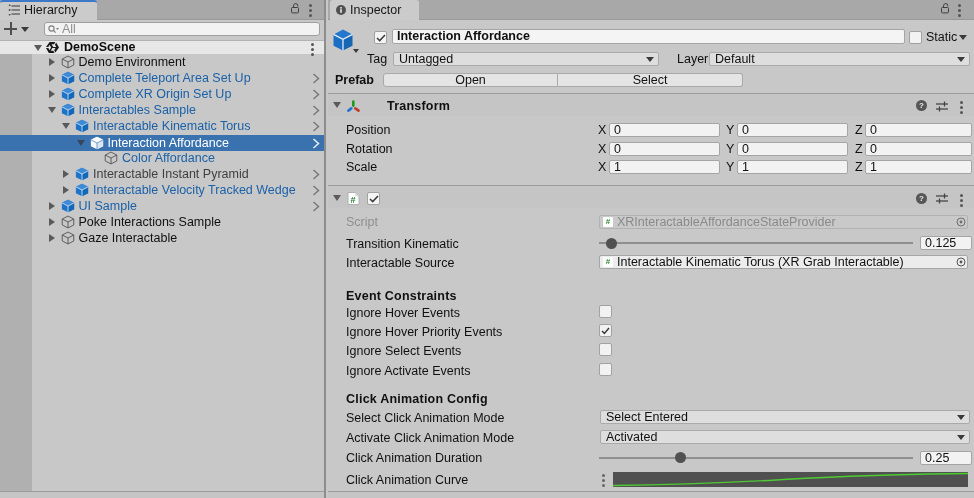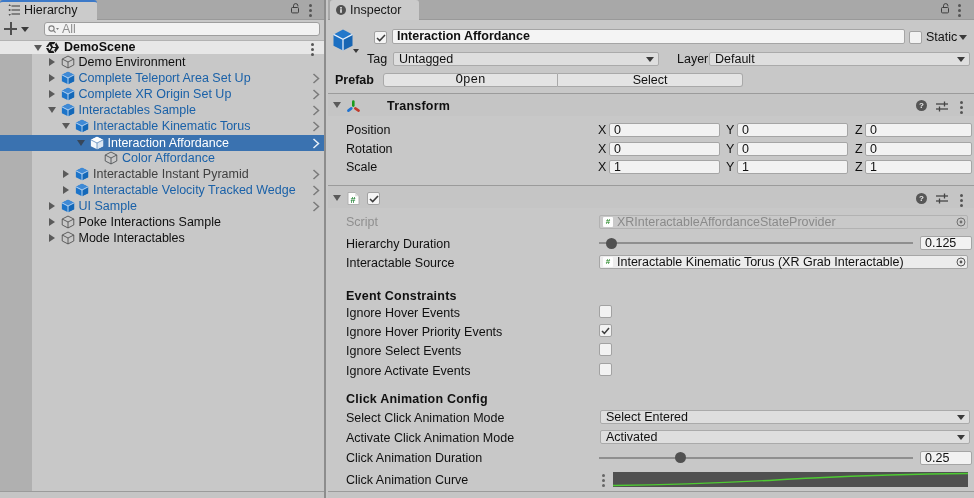--- a/index.html
+++ b/index.html
@@ -209,21 +209,21 @@
             <path d="M8 1.2 L14.6 4.6 V11.4 L8 14.8 L1.4 11.4 V4.6 Z M1.4 4.6 L8 8 L14.6 4.6 M8 8 V14.8"></path>
           </g>
         </svg></div>
       <div class="abs" style="left:78.5px;top:215px;line-height:14px;color:#101010;">Poke Interactions Sample</div>
       <div class="abs tri-r" style="left:48.5px;top:234px;"></div>
       <div class="abs" style="left:60.5px;top:231px;width:14px;height:14px;"><svg width="14" height="14" viewBox="0 0 16 16">
           <g stroke="#4f4f4f" stroke-width="1" fill="none">
             <path d="M8 1.2 L14.6 4.6 V11.4 L8 14.8 L1.4 11.4 V4.6 Z M1.4 4.6 L8 8 L14.6 4.6 M8 8 V14.8"></path>
           </g>
         </svg></div>
-      <div class="abs" style="left:78.5px;top:231px;line-height:14px;color:#101010;">Mode Interactables</div>
+      <div class="abs" style="left:78.5px;top:231px;line-height:14px;color:#101010;">Gaze Interactable</div>
     </div>
 </div>
 
 <div class="abs" style="left:324px;top:0;width:2px;height:498px;background:#8d8d8d;"></div>
 
 <div class="abs" id="insp" style="left:328px;top:0;width:646px;height:498px;background:#C8C8C8;">
 
   <div class="abs" style="left:0;top:0;width:646px;height:20px;background:#A8A8A8;border-bottom:1px solid #999;"></div>
   <div class="abs" style="left:2px;top:0;width:89px;height:20px;background:#CBCBCB;border-radius:3px 3px 0 0;"></div>
   <svg class="abs" style="left:8px;top:5px;" width="10" height="10" viewBox="0 0 10 10">
@@ -261,21 +261,21 @@
   <div class="abs dd-arrow" style="left:631px;top:35px;"></div>
 
   <div class="abs lbl" style="left:39px;top:52px;">Tag</div>
   <div class="abs ddown" style="left:65px;top:52px;width:266px;height:14px;">Untagged</div>
   <div class="abs dd-arrow" style="left:318px;top:57px;"></div>
   <div class="abs lbl" style="left:349px;top:52px;">Layer</div>
   <div class="abs ddown" style="left:381px;top:52px;width:261px;height:14px;">Default</div>
   <div class="abs dd-arrow" style="left:629px;top:57px;"></div>
 
   <div class="abs lbl" style="left:7px;top:73px;font-weight:bold;">Prefab</div>
-  <div class="abs btn" style="left:55px;top:73px;width:175px;height:14px;border-radius:3px 0 0 3px;font-family:Liberation Mono, monospace;">Open</div>
+  <div class="abs btn" style="left:55px;top:73px;width:175px;height:14px;border-radius:3px 0 0 3px;">Open</div>
   <div class="abs btn" style="left:230px;top:73px;width:185px;height:14px;border-left:none;border-radius:0 3px 3px 0;">Select</div>
 
   <div class="abs sect-line" style="left:0;top:93px;width:646px;"></div>
 
   <div class="abs" style="left:0;top:94px;width:646px;height:22px;background:#C5C5C5;"></div>
   <div class="abs tri-d" style="left:5px;top:102px;"></div>
   <svg class="abs" style="left:345px;top:99px;margin-left:-328px;" width="16" height="15" viewBox="0 0 16 15">
     <g stroke-width="2.6" stroke-linecap="round" fill="none">
       <path d="M8.3 2.6 V6.6" stroke="#199b1c"></path>
       <path d="M3.4 11.6 L6.3 9.4" stroke="#2173d0"></path>
@@ -359,21 +359,21 @@
 
   <div class="abs lbl" style="left:18px;top:215px;color:#8f8f8f;">Script</div>
   <div class="abs" style="left:271px;top:215px;width:369px;height:14px;background:#c9c9c9;border:1px solid #b2b2b2;border-radius:2px;"></div>
   <div class="abs" style="left:275px;top:217px;width:10px;height:10px;background:#fdfdfd;border-radius:1px;text-align:center;line-height:10px;color:#2c8a2c;font-weight:bold;font-size:8px;">#</div>
   <div class="abs" style="left:289px;top:216px;line-height:13px;color:#8a8a8a;">XRInteractableAffordanceStateProvider</div>
   <svg class="abs" style="left:628px;top:217px;" width="10" height="10" viewBox="0 0 10 10">
       <circle cx="5" cy="5" r="4" fill="none" stroke="#6f6f6f"></circle>
       <circle cx="5" cy="5" r="1.4" fill="#6f6f6f"></circle>
     </svg>
 
-  <div class="abs lbl" style="left:18px;top:237px;">Hierarchy Duration</div>
+  <div class="abs lbl" style="left:18px;top:237px;">Transition Kinematic</div>
   <div class="abs" style="left:271px;top:242px;width:314px;height:2px;background:#8f8f8f;"></div>
   <div class="abs" style="left:278px;top:238px;width:11px;height:11px;border-radius:50%;background:#515151;"></div>
   <div class="abs tfield" style="left:592px;top:236px;width:52px;height:14px;">0.125</div>
 
   <div class="abs lbl" style="left:18px;top:256px;">Interactable Source</div>
   <div class="abs" style="left:271px;top:255px;width:369px;height:14px;background:#ececec;border:1px solid #a6a6a6;border-radius:2px;"></div>
   <div class="abs" style="left:275px;top:257px;width:10px;height:10px;background:#fdfdfd;border-radius:1px;text-align:center;line-height:10px;color:#2c8a2c;font-weight:bold;font-size:8px;">#</div>
   <div class="abs" style="left:289px;top:256px;line-height:13px;">Interactable Kinematic Torus (XR Grab Interactable)</div>
   <svg class="abs" style="left:628px;top:257px;" width="10" height="10" viewBox="0 0 10 10">
       <circle cx="5" cy="5" r="4" fill="none" stroke="#555"></circle>

